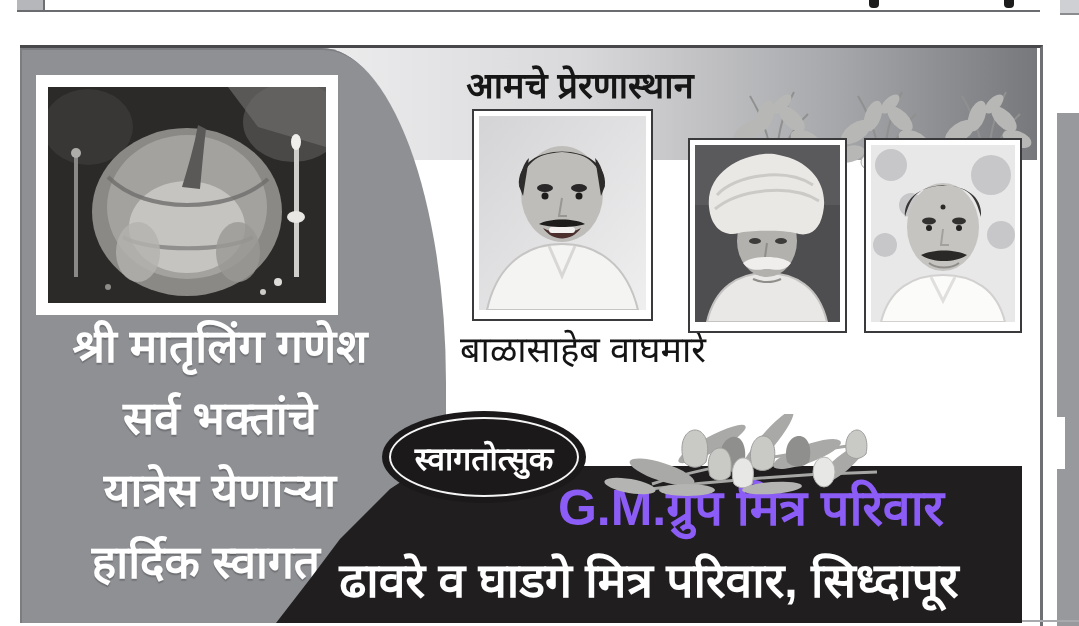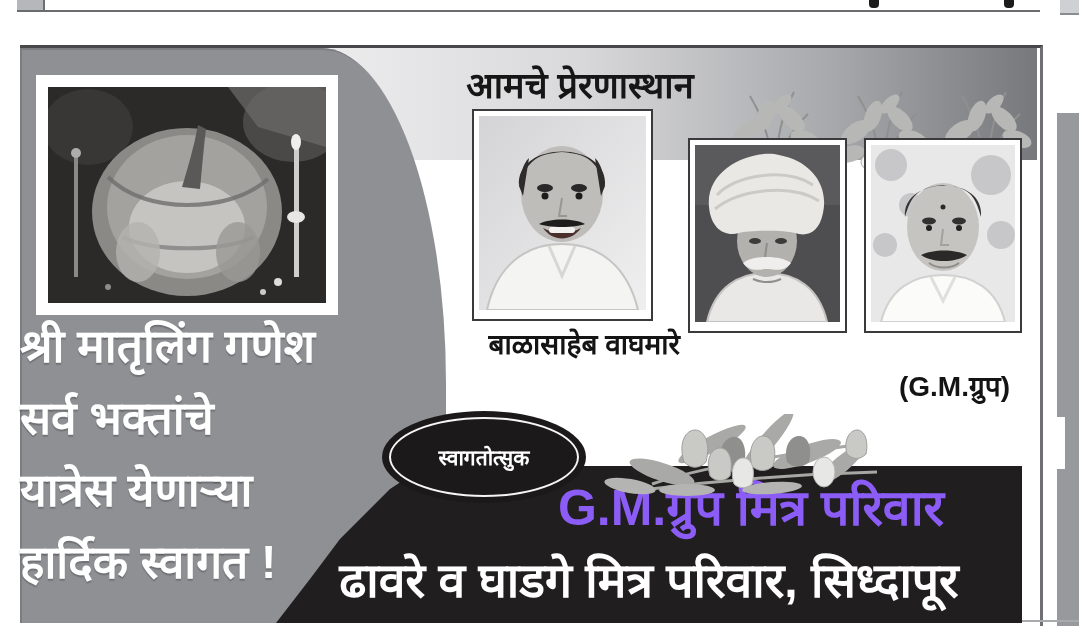--- a/index.html
+++ b/index.html
@@ -25,45 +25,45 @@
 
   .heading{position:absolute;left:405px;top:12px;width:310px;height:48px;z-index:2;
            color:#161616;font-size:36px;font-weight:bold;text-align:center;white-space:nowrap;}
 
   
   .panel{position:absolute;left:0;top:0;width:426px;height:575px;background:#8e9094;
          border-top-right-radius:125px 335px;z-index:3;
          box-shadow:inset 2px 2px 0 #7c7d80;}
   .frame{position:absolute;left:16px;top:27px;width:302px;height:240px;background:#ffffff;}
   .frame svg{position:absolute;left:12px;top:12px;}
-  .panel-text{position:absolute;left:0px;top:262px;width:400px;text-align:left;
+  .panel-text{position:absolute;left:0px;top:262px;width:400px;text-align:center;
               color:#ffffff;font-weight:bold;font-size:46px;line-height:72px;
               text-shadow:0 2px 1px rgba(60,60,60,.35);}
 
   
   .portrait{position:absolute;background:#ffffff;border:2px solid #3a3a3c;padding:5px;z-index:4;}
-  .caption{position:absolute;color:#141414;font-weight:bold;font-size:28px;text-align:right;white-space:nowrap;z-index:4;}
+  .caption{position:absolute;color:#141414;font-weight:normal;font-size:36px;text-align:right;white-space:nowrap;z-index:4;}
 
   
   .sprays{position:absolute;left:700px;top:36px;z-index:2;}
   .bouquet{position:absolute;left:572px;top:366px;z-index:7;}
 
   
   .banner{position:absolute;left:256px;top:418px;width:746px;height:157px;background:#201e1f;z-index:5;
           clip-path:polygon(164px 0px,746px 0px,746px 157px,0px 157px,34px 113px,64px 73px,114px 23px,140px 6px);}
   .banner-line1{position:absolute;left:220px;top:6px;width:510px;text-align:center;color:#8b5cf6;
                 font-weight:bold;font-size:50px;white-space:nowrap;}
   .banner-line2{position:absolute;left:0px;top:80px;width:746px;text-align:center;color:#ffffff;
                 font-weight:bold;font-size:48px;white-space:nowrap;}
 
   
   .badge{position:absolute;left:362px;top:363px;width:204px;height:92px;background:#1b191a;
          border-radius:50%;z-index:6;display:flex;align-items:center;justify-content:center;}
   .badge .ring{position:absolute;left:7px;top:6px;right:7px;bottom:6px;border:2px solid #f5f5f5;border-radius:50%;}
-  .badge .label{color:#ffffff;font-weight:bold;font-size:21px;white-space:nowrap;}
+  .badge .label{color:#ffffff;font-weight:bold;font-size:32px;white-space:nowrap;}
 
   
   .side-strip{left:1057px;top:113px;width:22px;height:513px;background:#98999c;}
   .side-strip .notch{position:absolute;left:0;top:304px;width:8px;height:52px;background:#ffffff;}
   .side-top{left:1060px;top:0;width:19px;height:13px;background:#cfd0d3;border-bottom:2px solid #8b8c8f;}
 
   .page-rule{left:25px;top:620px;width:1054px;height:2px;background:#a9aaad;}
 </style>
 </head>
 <body>
@@ -204,21 +204,20 @@
         <ellipse cx="58" cy="76" rx="7" ry="3.5" fill="#33312f"></ellipse>
         <ellipse cx="88" cy="76" rx="7" ry="3.5" fill="#33312f"></ellipse>
         <circle cx="58" cy="83" r="3" fill="#232221"></circle>
         <circle cx="88" cy="83" r="3" fill="#232221"></circle>
         <circle cx="72" cy="62" r="2.5" fill="#2b2a29"></circle>
         <path d="M72,84 L70,100 L78,100" fill="none" stroke="#a3a19d" stroke-width="2"></path>
         <path d="M50,110 C62,104 84,104 96,110 C84,118 62,118 50,110 Z" fill="#2b2927"></path>
         <path d="M58,118 C66,124 80,124 88,118" stroke="#8f8d8a" stroke-width="2" fill="none"></path>
       </svg>
     </div>
-    <div class="caption" style="left:850px;top:318px;width:140px;">(G.M.ग्रुप)</div>
 
     <svg class="bouquet" width="295" height="84" viewBox="0 0 295 84">
       <g stroke="#a7a8a5" stroke-width="3" fill="none">
         <path d="M60,70 C120,50 200,40 270,30"></path>
         <path d="M50,76 C130,66 210,60 285,58"></path>
       </g>
       <g fill="#a9aaa7">
         <ellipse cx="120" cy="30" rx="38" ry="8" transform="rotate(-28 120 30)"></ellipse>
         <ellipse cx="175" cy="28" rx="40" ry="8" transform="rotate(-50 175 28)"></ellipse>
         <ellipse cx="215" cy="40" rx="36" ry="9" transform="rotate(-20 215 40)"></ellipse>

